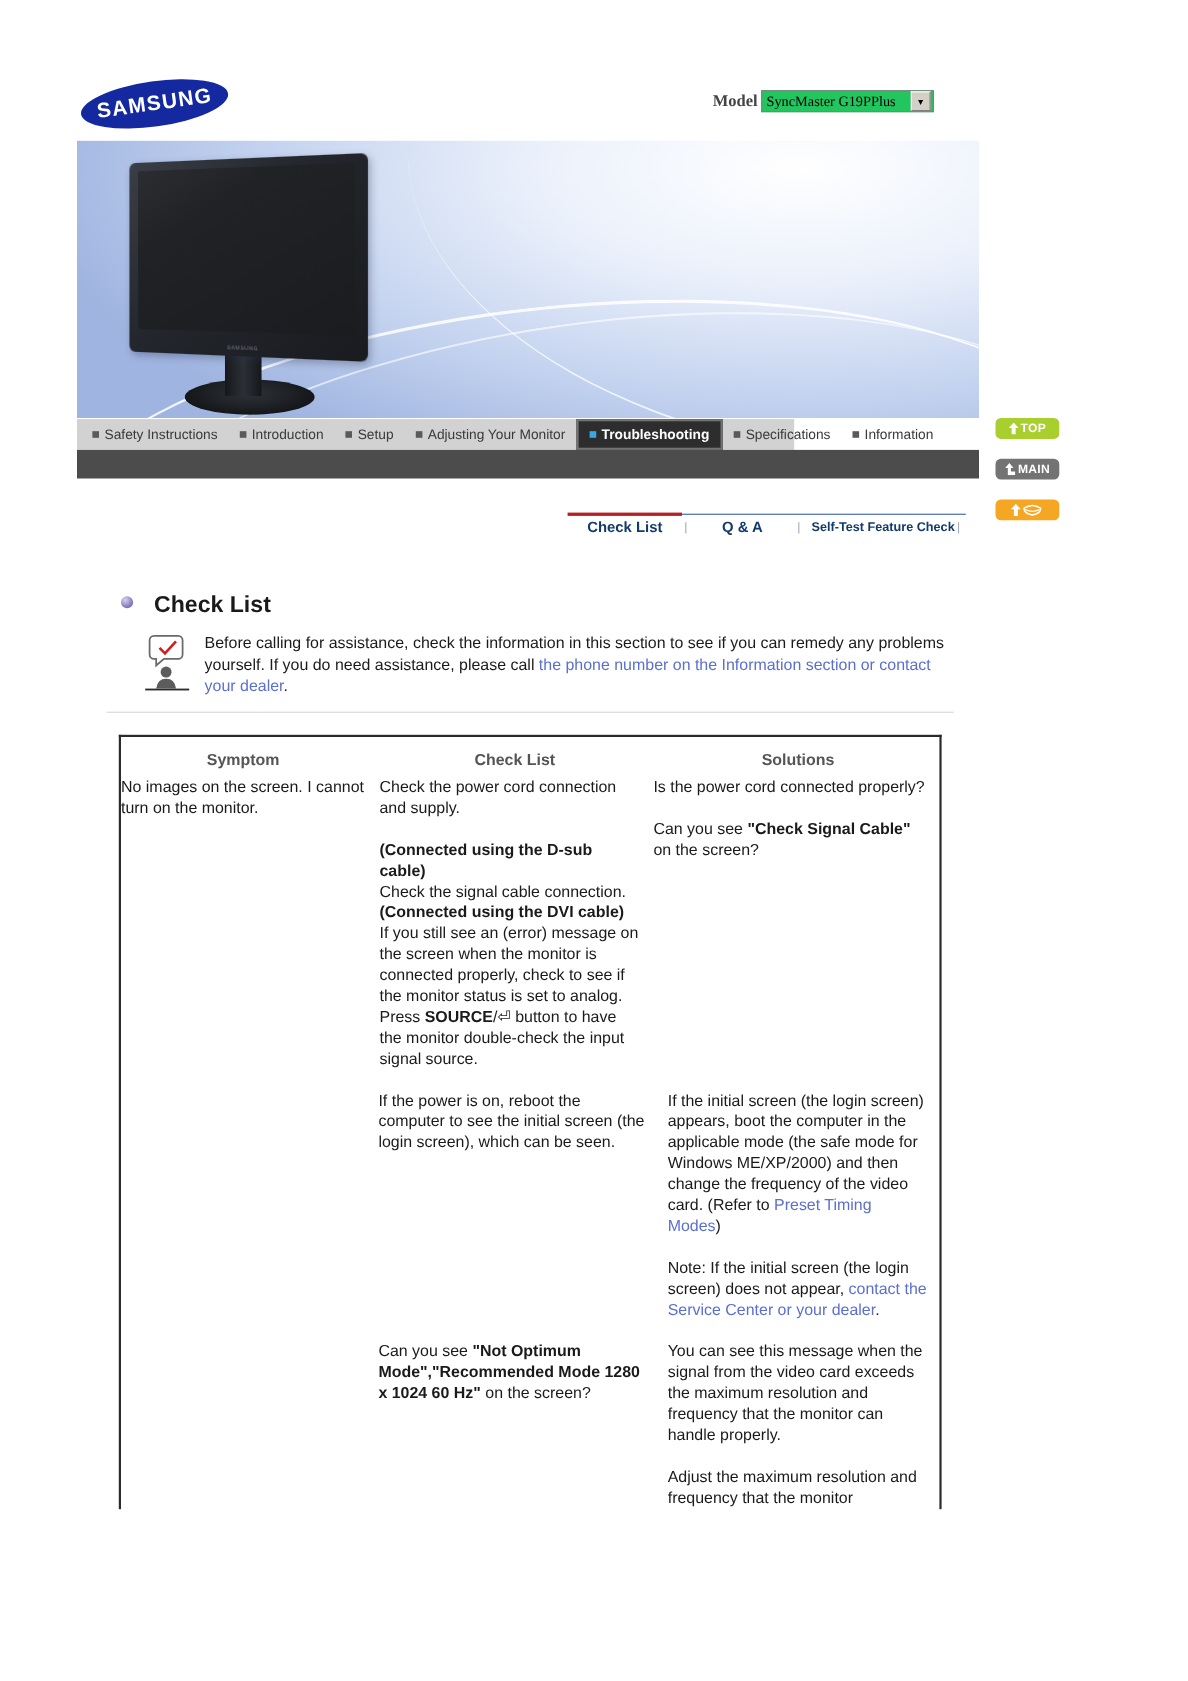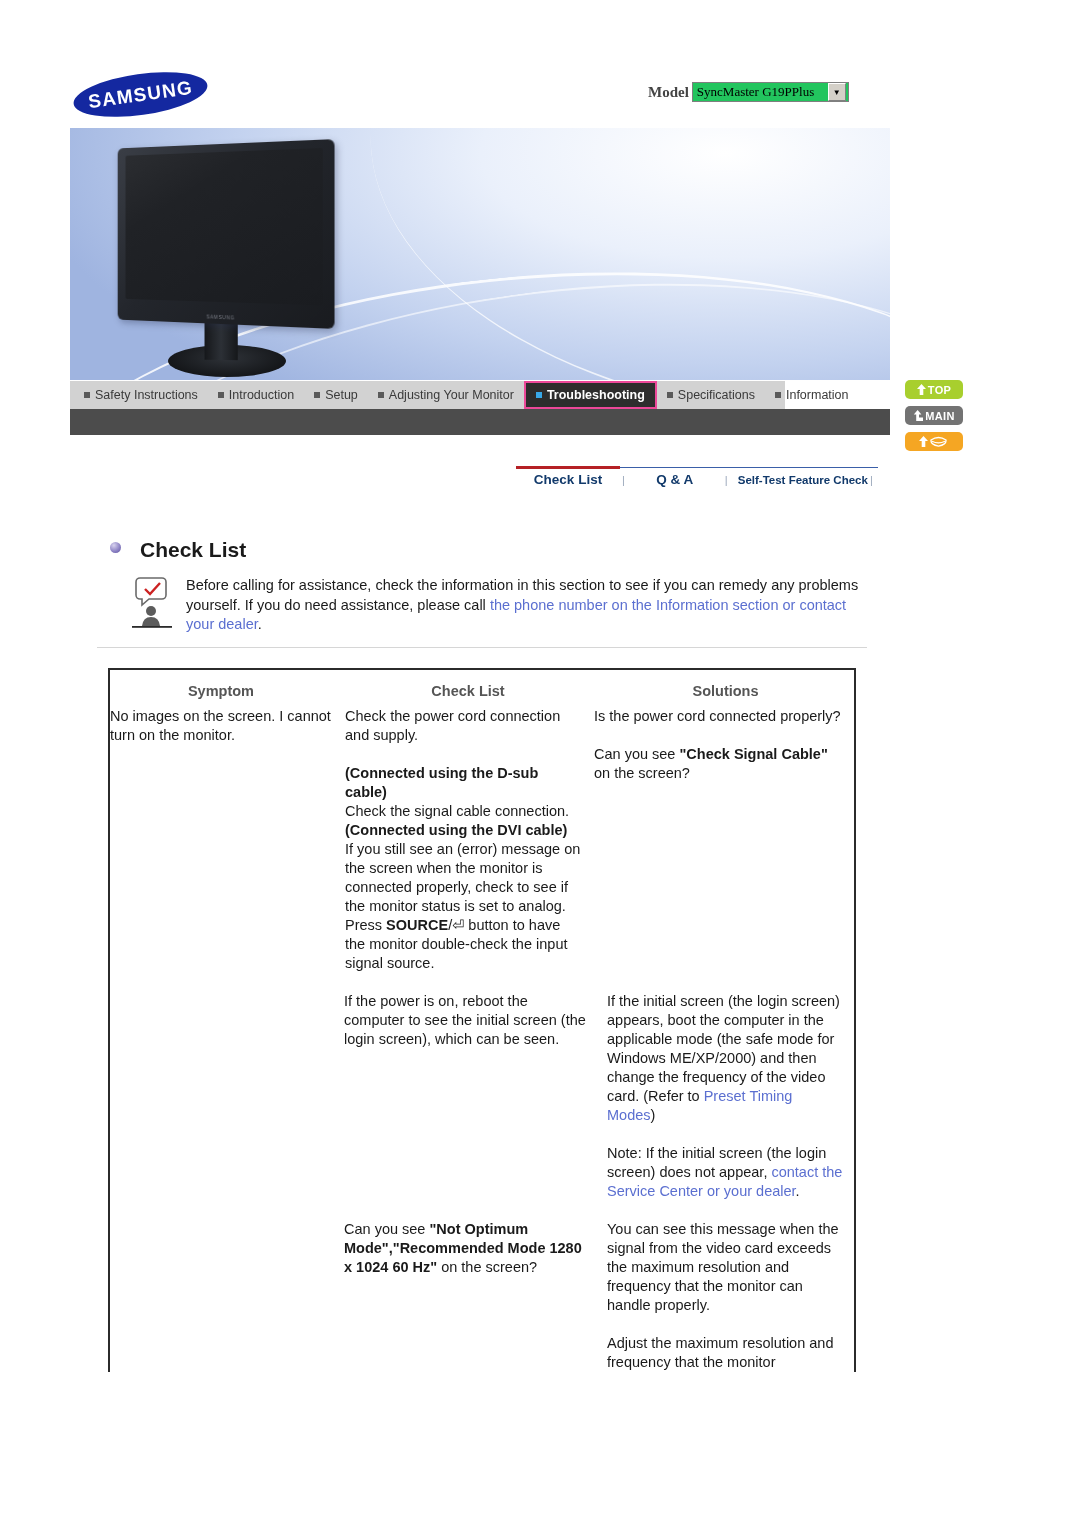--- a/index.html
+++ b/index.html
@@ -100,44 +100,44 @@
     padding:10px 14px 11px 16px;
     box-sizing:border-box;
   }
   #notice p{
     margin:0;color:#ffffff;font-size:13.5px;line-height:17px;font-weight:bold;
     letter-spacing:.1px;
   }
 
   
   #navbar{
-    position:absolute;left:70px;top:381px;width:715px;height:28px;
+    position:absolute;left:70px;top:381px;width:652px;height:28px;
     background:#d2d2d2;
     display:flex;align-items:flex-start;
     box-sizing:border-box;
   }
   #navbar .nav-item{
     display:flex;align-items:center;gap:5px;height:28px;padding:0 10px;
     font-size:12.5px;color:#3a3a3a;white-space:nowrap;cursor:default;
   }
   #navbar .nav-item .sq{width:6px;height:6px;background:#5a5a5a;display:inline-block;}
   #navbar .nav-item.first{padding-left:14px;}
   #navbar .nav-item.active{
     background:#2d2d2d;color:#ffffff;font-weight:bold;
-    height:28px;border:2px solid #ec4899;box-sizing:border-box;
+    height:28px;border:2px solid #737373;box-sizing:border-box;
   }
   #navbar .nav-item.active .sq{background:#38a8e8;}
   #darkband{
     position:absolute;left:70px;top:409px;width:820px;height:26px;background:#4c4c4c;
   }
 
   
   #sidebtns{position:absolute;left:905px;top:380px;width:60px;}
   .sbtn{
-    width:58px;height:19px;border-radius:5px;margin-bottom:7px;
+    width:58px;height:19px;border-radius:5px;margin-bottom:18px;
     display:flex;align-items:center;justify-content:center;gap:2px;
     color:#ffffff;font-size:11px;font-weight:bold;letter-spacing:.3px;
   }
   .sbtn svg{display:block;}
   #btn-top{background:#a8cf2e;}
   #btn-main{background:#737373;}
   #btn-mail{background:#f5a623;}
 
   
   #subtabs{

